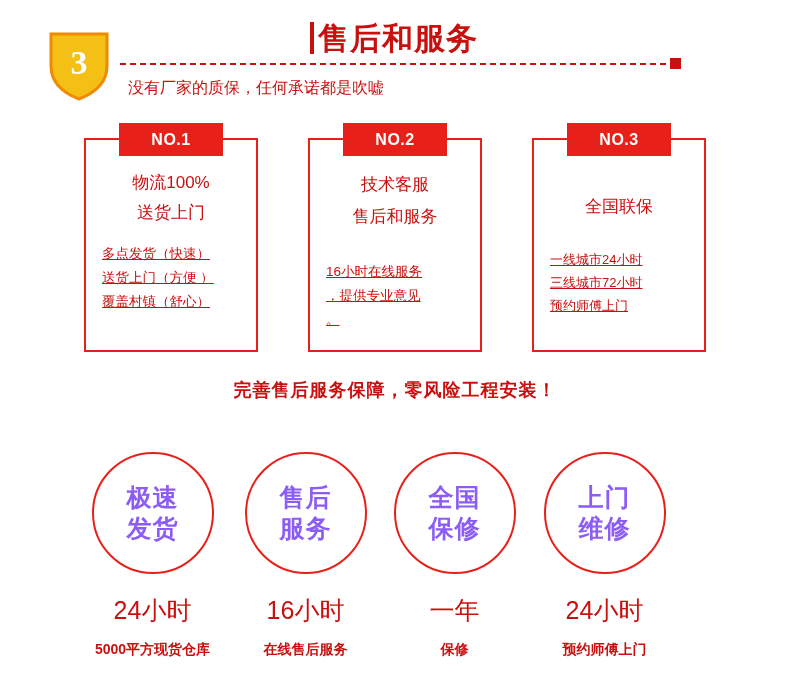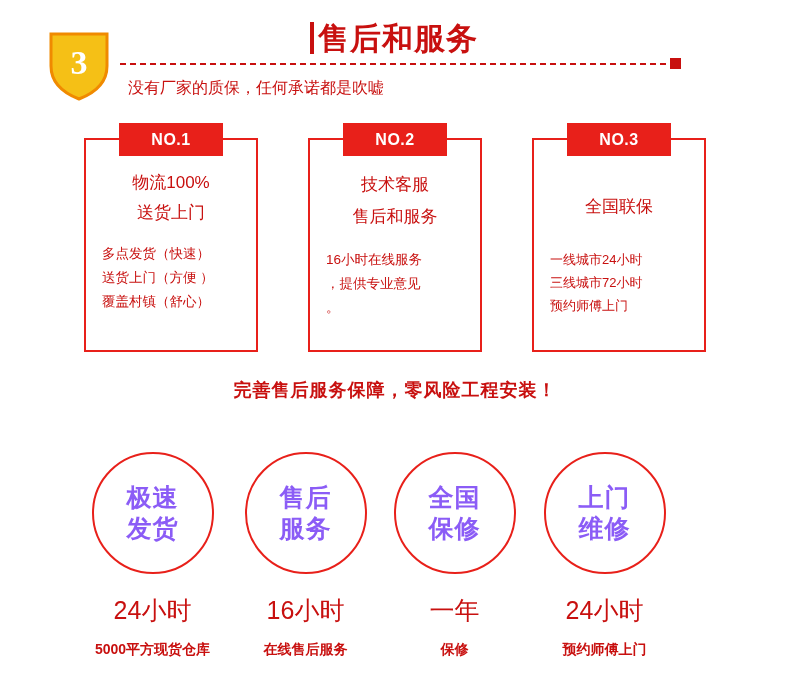--- a/index.html
+++ b/index.html
@@ -126,25 +126,26 @@
     font-size: 17px;
     line-height: 30px;
     color: #c8100f;
   }
   .box-body {
     margin-top: 14px;
     padding: 0 16px;
     font-size: 13.5px;
     line-height: 24px;
     color: #c8100f;
+    text-decoration: underline;
   }
   .box.b2 .box-head { margin-top: 2px; }
   .box.b3 .box-head { margin-top: 24px; }
   .box.b3 .box-body { margin-top: 26px; font-size: 13px; line-height: 23px; }
-  .box.b2 .box-body { margin-top: 16px; }
+  .box.b2 .box-body { margin-top: 28px; }
 
   
   .slogan {
     position: absolute;
     left: 0; top: 378px;
     width: 790px;
     text-align: center;
     font-size: 18px;
     font-weight: bold;
     color: #c8100f;

